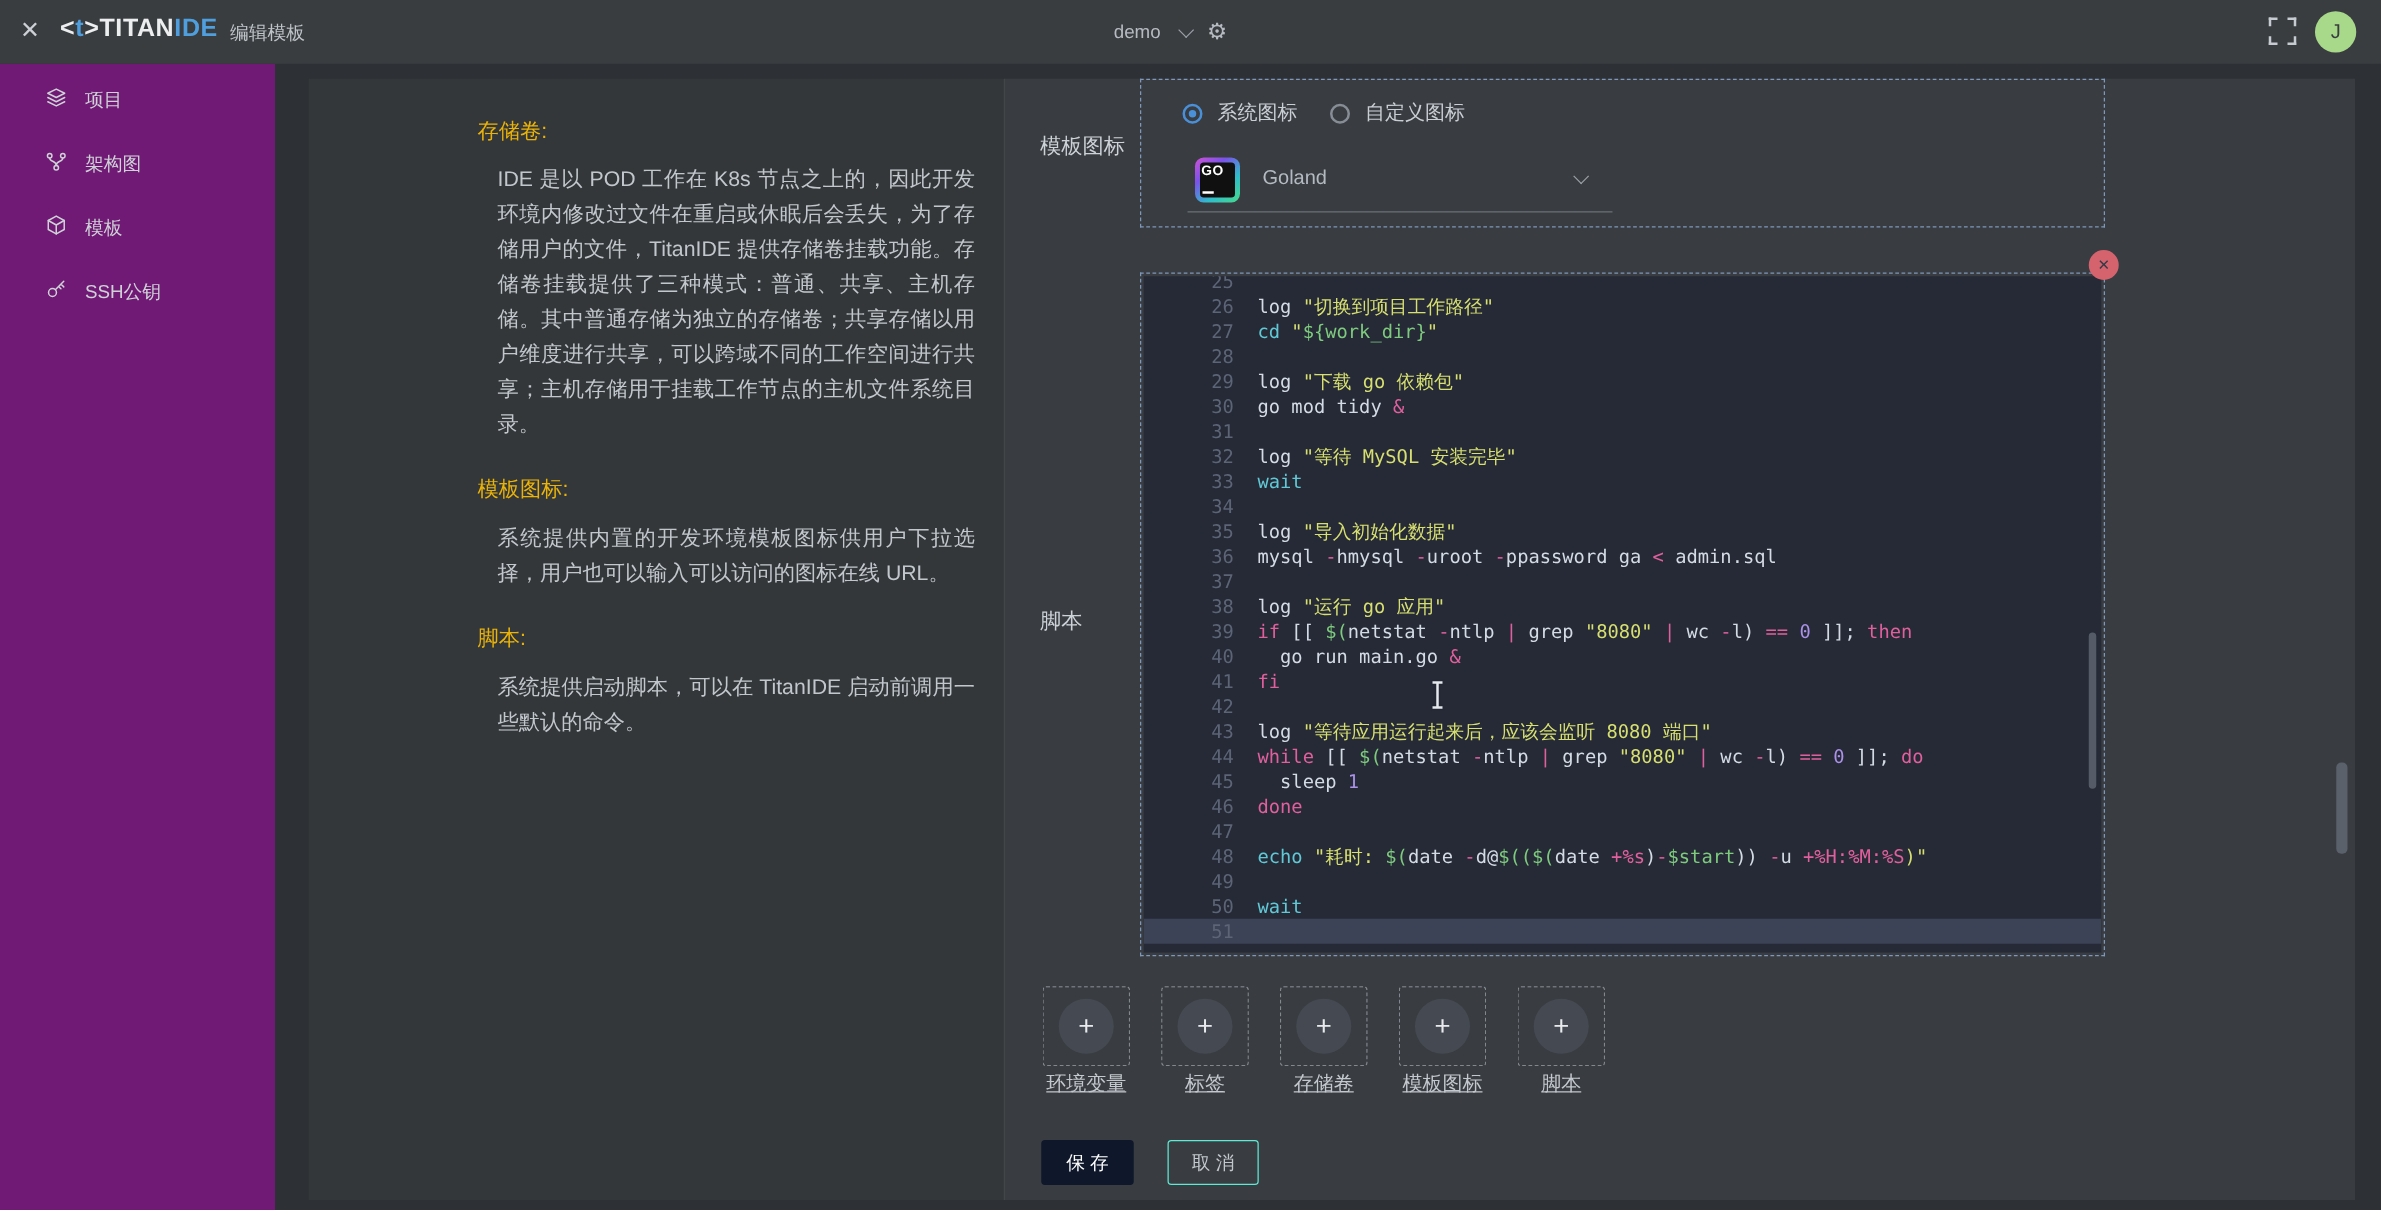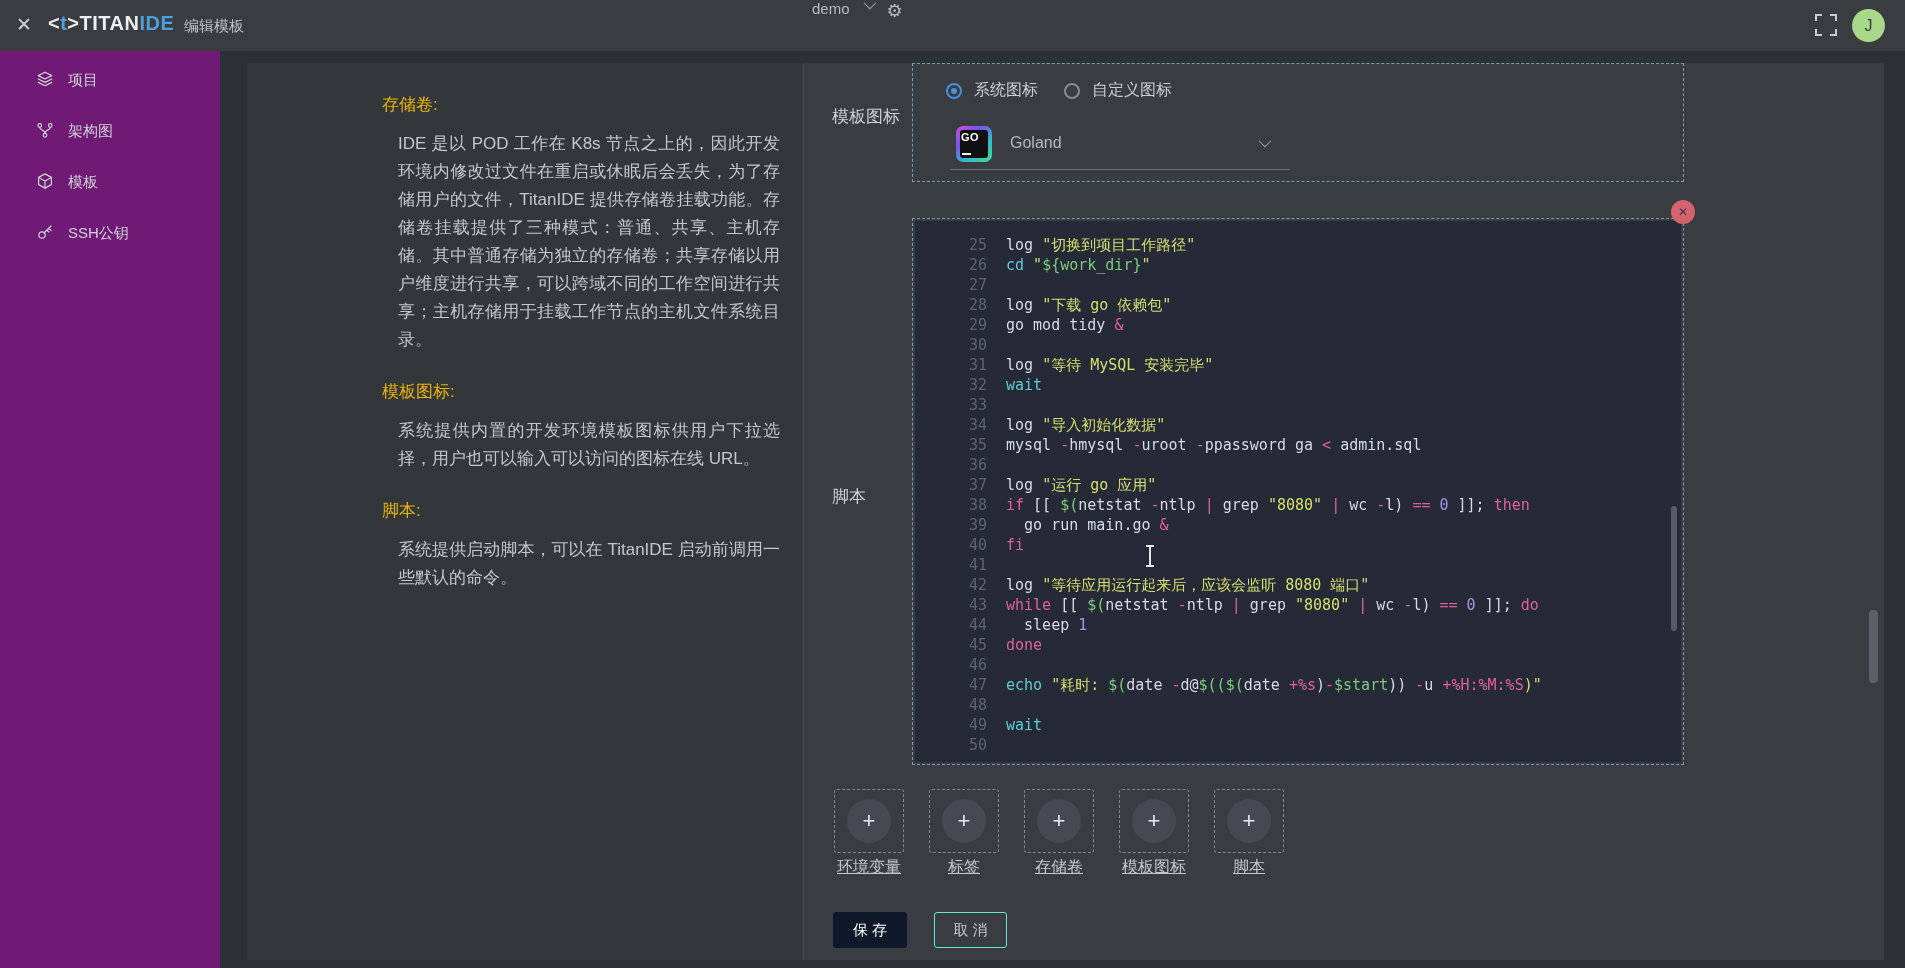--- a/index.html
+++ b/index.html
@@ -5,21 +5,21 @@
   * { margin:0; padding:0; box-sizing:border-box; }
   html,body { width:1905px; height:968px; overflow:hidden; }
   body { background:#2d3034; font-family:"Liberation Sans","DejaVu Sans",sans-serif; position:relative; color:#c8cdd2; }
 
   
   .topbar { position:absolute; left:0; top:0; width:1905px; height:51px; background:#3a3d40; z-index:30; }
   .close-x { position:absolute; left:16px; top:13px; font-size:19px; color:#cdd1d6; cursor:pointer; }
   .logo { position:absolute; left:48px; top:12px; font-size:20px; font-weight:bold; letter-spacing:.5px; color:#eceef0; white-space:nowrap; }
   .logo .accent { color:#4f9fdf; }
   .page-title { position:absolute; left:184px; top:17px; font-size:15px; color:#bfc4c9; }
-  .ws-group { position:absolute; left:812px; top:0; height:51px; display:flex; align-items:flex-start; gap:14px; }
+  .ws-group { position:absolute; left:891px; top:0; height:51px; display:flex; align-items:center; gap:14px; }
   .ws-name { font-size:15px; color:#b6bbc1; }
   .chev { width:9px; height:9px; border-right:1.5px solid #9aa0a7; border-bottom:1.5px solid #9aa0a7; transform:rotate(45deg) translateY(-2px); display:inline-block; }
   .gear { font-size:18px; color:#b6bbc1; }
   .fullscreen { position:absolute; left:1815px; top:14px; width:22px; height:22px; }
   .fullscreen i { position:absolute; width:7px; height:7px; border:2px solid #c6cbd1; }
   .fullscreen .tl{left:0;top:0;border-right:none;border-bottom:none;}
   .fullscreen .tr{right:0;top:0;border-left:none;border-bottom:none;}
   .fullscreen .bl{left:0;bottom:0;border-right:none;border-top:none;}
   .fullscreen .br{right:0;bottom:0;border-left:none;border-top:none;}
   .avatar { position:absolute; left:1852px; top:9px; width:33px; height:33px; border-radius:50%; background:#a8d98b; color:#3a3d3f; font-size:16px; display:flex; align-items:center; justify-content:center; }
@@ -65,21 +65,21 @@
   .go-icon .txt { position:absolute; left:5px; top:5px; color:#fff; font-size:11px; font-weight:bold; letter-spacing:.5px; font-family:"Liberation Sans",sans-serif; }
   .go-icon .under { position:absolute; left:6px; bottom:7px; width:9px; height:2.5px; background:#fff; }
   .dd-value { position:absolute; left:60px; top:10px; font-size:16px; color:#b3bac1; }
   .dd-chev { position:absolute; right:22px; top:14px; }
 
   
   .editor { position:absolute; inset:2px; background:#252a36; overflow:hidden; font-family:"DejaVu Sans Mono","Liberation Mono",monospace; font-size:15px; }
   .rows { position:absolute; left:0; top:-6px; width:100%; }
   .crow { height:20px; line-height:20px; white-space:pre; display:flex; }
   .crow.hl { background:#3d4357; }
-  .ln { width:30px; text-align:center; margin-left:48px; margin-right:13px; color:#5c6476; flex:none;margin-top:20px; }
+  .ln { width:30px; text-align:center; margin-left:48px; margin-right:13px; color:#5c6476; flex:none; }
   .tk-w{color:#d5dbe5;} .tk-s{color:#d7df70;} .tk-c{color:#61c9d6;} .tk-p{color:#e0609d;} .tk-g{color:#7ecb7e;} .tk-n{color:#ab91e8;}
   .ed-scroll { position:absolute; right:4px; top:285px; width:6px; height:125px; background:#555c68; border-radius:3px; }
 
   .remove-badge { position:absolute; right:-12px; top:-19px; width:24px; height:24px; border-radius:50%; background:#d5636e; color:#333a47; font-size:12px; font-weight:bold; display:flex; align-items:center; justify-content:center; cursor:pointer; z-index:5; }
 
   
   .add-row { position:absolute; left:30px; top:726px; display:flex; gap:25px; }
   .add-item { width:70px; text-align:center; }
   .add-square { width:70px; height:64px; border:1px dashed #83888f; border-radius:3px; display:flex; align-items:center; justify-content:center; cursor:pointer; }
   .add-circle { width:44px; height:44px; border-radius:50%; background:#454a52; color:#e8eaed; font-size:22px; font-weight:300; display:flex; align-items:center; justify-content:center; }
@@ -210,20 +210,21 @@
               <div class="crow"><span class="ln">41</span><span class="tk-p">fi</span></div>
               <div class="crow"><span class="ln">42</span></div>
               <div class="crow"><span class="ln">43</span><span class="tk-w">log </span><span class="tk-s">"等待应用运行起来后，应该会监听 8080 端口"</span></div>
               <div class="crow"><span class="ln">44</span><span class="tk-p">while</span><span class="tk-w"> [[ </span><span class="tk-g">$(</span><span class="tk-w">netstat </span><span class="tk-p">-</span><span class="tk-w">ntlp </span><span class="tk-p">|</span><span class="tk-w"> grep </span><span class="tk-s">"8080"</span><span class="tk-w"> </span><span class="tk-p">|</span><span class="tk-w"> wc </span><span class="tk-p">-</span><span class="tk-w">l) </span><span class="tk-p">==</span><span class="tk-w"> </span><span class="tk-n">0</span><span class="tk-w"> ]]; </span><span class="tk-p">do</span></div>
               <div class="crow"><span class="ln">45</span><span class="tk-w">  sleep </span><span class="tk-n">1</span></div>
               <div class="crow"><span class="ln">46</span><span class="tk-p">done</span></div>
               <div class="crow"><span class="ln">47</span></div>
               <div class="crow"><span class="ln">48</span><span class="tk-c">echo </span><span class="tk-s">"耗时: </span><span class="tk-g">$(</span><span class="tk-w">date </span><span class="tk-p">-</span><span class="tk-w">d@</span><span class="tk-g">$((</span><span class="tk-g">$(</span><span class="tk-w">date </span><span class="tk-p">+%s</span><span class="tk-w">)</span><span class="tk-p">-</span><span class="tk-g">$start</span><span class="tk-w">)) </span><span class="tk-p">-</span><span class="tk-w">u </span><span class="tk-p">+%H:%M:%S</span><span class="tk-s">)"</span></div>
               <div class="crow"><span class="ln">49</span></div>
               <div class="crow"><span class="ln">50</span><span class="tk-c">wait</span></div>
+              <div class="crow hl"><span class="ln">51</span></div>
             </div>
           <div class="ed-scroll"></div>
         </div>
       </div>
 
       <div class="add-row" id="addrow">
           <div class="add-item">
             <div class="add-square">
               <div class="add-circle">+</div>
             </div>

